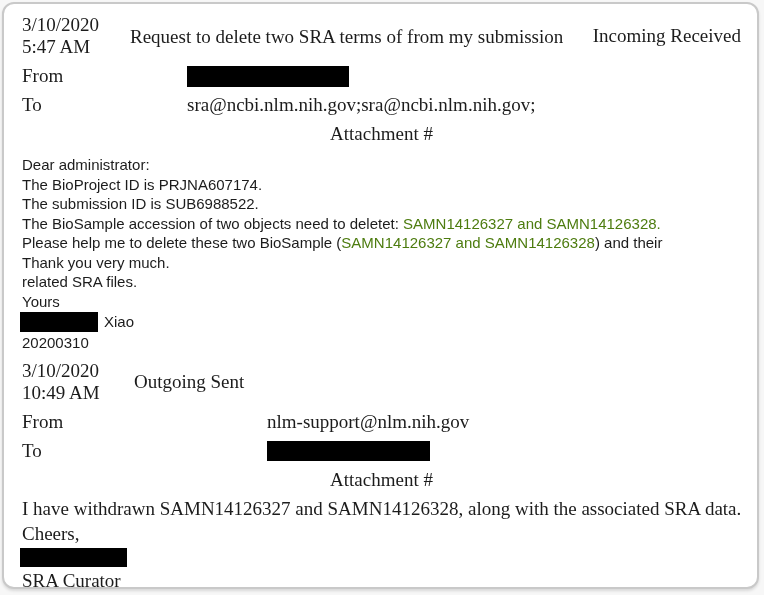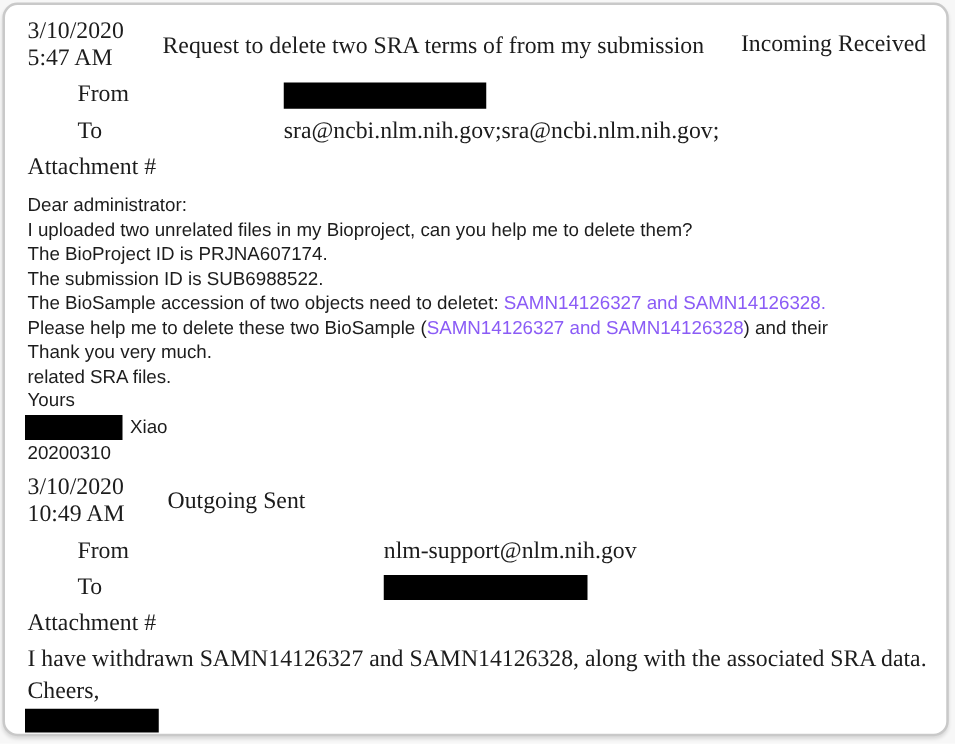--- a/index.html
+++ b/index.html
@@ -18,35 +18,35 @@
     padding:10px 16px 6px 18px;
     color:#1c1c1c;
     overflow:hidden;
   }
   .hdr{display:flex;font-size:19px;}
   .dates{width:108px;line-height:22px;flex:none;}
   .subj{flex:1;align-self:center;line-height:23px;padding-right:6px;}
   .status{align-self:center;white-space:nowrap;padding-left:4px;}
   .meta-row{display:flex;align-items:center;font-size:19px;line-height:22px;}
   .m1{margin-top:7px;}
-  .lbl{flex:none;margin-left:40px;}
+  .lbl{flex:none;}
   .w1{width:165px;}
   .w2{width:245px;}
-  .attach{margin-top:7px;font-size:19px;line-height:22px;}
+  .attach{margin-top:7px;font-size:19px;line-height:22px;text-align:center;}
   .redact{background:#000;display:inline-block;vertical-align:middle;}
   .from1{width:162px;height:21px;}
   .to2{width:163px;height:20px;}
   .sig1{width:78px;height:20px;margin-right:6px;}
   .sig2{width:107px;height:19px;}
   .body-sans{
     font-family:"Liberation Sans", sans-serif;
     font-size:15px;line-height:19.5px;
     margin-top:10px;white-space:nowrap;
   }
-  .gray{color:#8b5cf6;}
+  .gray{color:#4d7c0f;}
   .sigrow{display:flex;align-items:flex-start;margin:1px 0;}
   .sigrow .redact{margin-left:-2px;}
   .email2{margin-top:7px;}
   .body-serif{font-size:19px;line-height:25px;margin-top:5px;white-space:nowrap;}
   .body-serif .sigrow{margin:2px 0 1px 0;}
 </style>
 </head>
 <body>
 
 <div class="card">
@@ -68,21 +68,20 @@
 
     <div class="meta-row m1">
       <div class="lbl w1">To</div>
       <div>sra@ncbi.nlm.nih.gov;sra@ncbi.nlm.nih.gov;</div>
     </div>
 
     <div class="attach">Attachment #</div>
 
     <div class="body-sans">
       <div>Dear administrator:</div>
-      <div>I uploaded two unrelated files in my Bioproject, can you help me to delete them?</div>
       <div>The BioProject ID is PRJNA607174.</div>
       <div>The submission ID is SUB6988522.</div>
       <div><span>The BioSample accession of two objects need to deletet: </span><span class="gray">SAMN14126327 and SAMN14126328.</span></div>
       <div><span>Please help me to delete these two BioSample (</span><span class="gray">SAMN14126327 and SAMN14126328</span><span>) and their</span></div>
       <div>Thank you very much.</div>
       <div>related SRA files.</div>
       <div>Yours</div>
       <div class="sigrow">
         <span class="redact sig1"></span>
         <span>Xiao</span>

